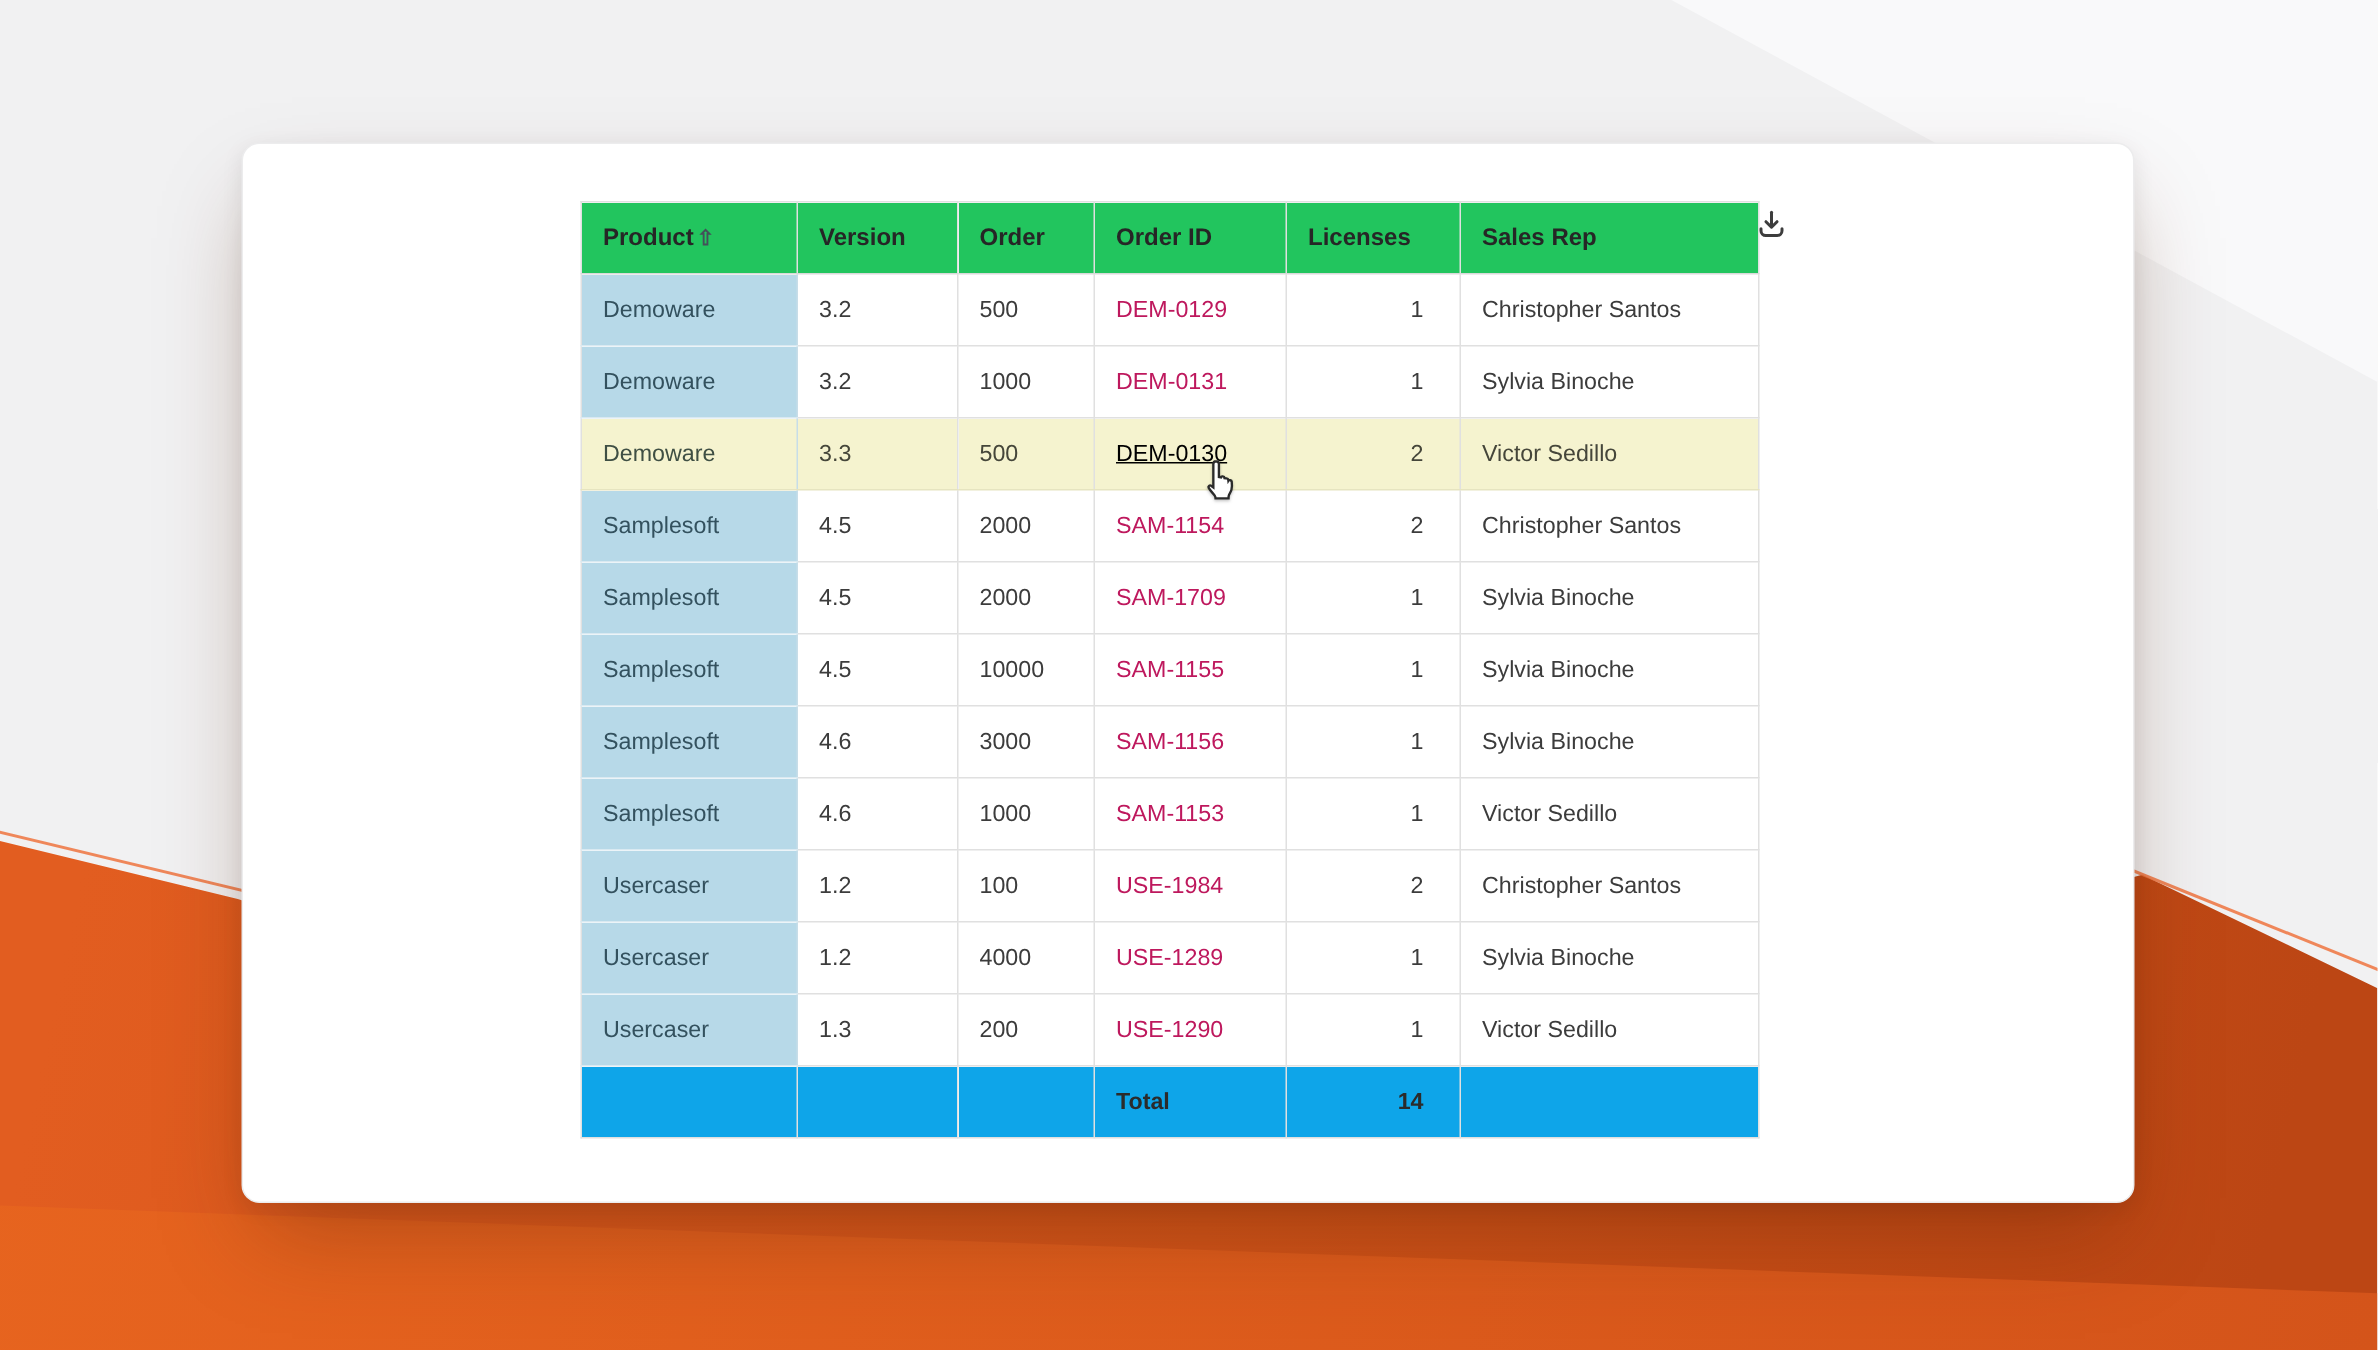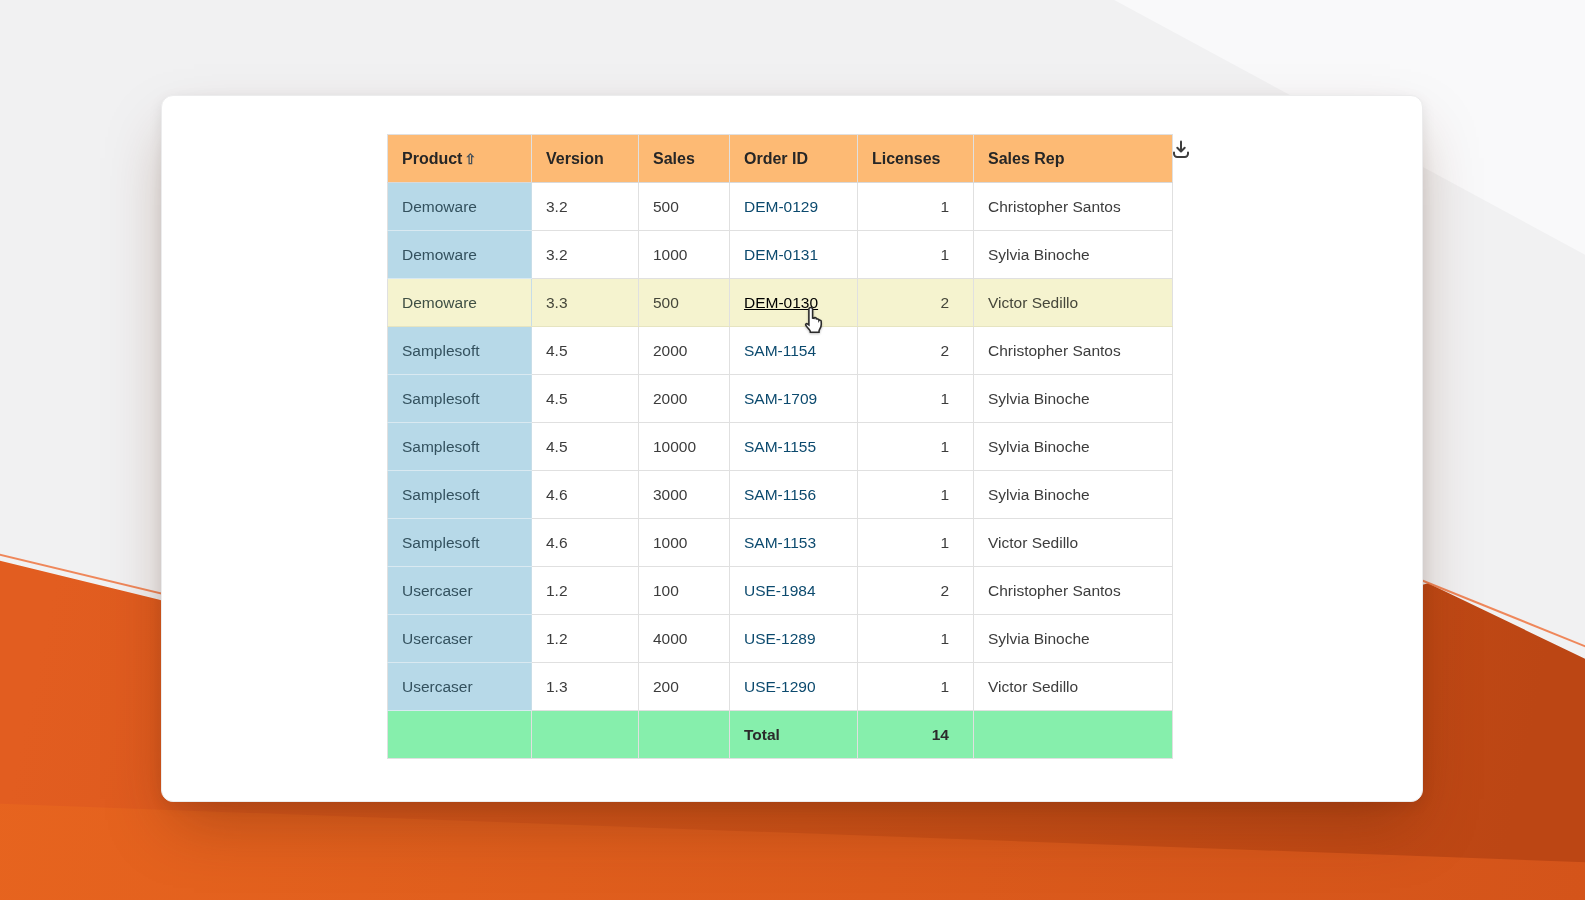--- a/index.html
+++ b/index.html
@@ -57,48 +57,48 @@
 
   th, td {
     border: 1px solid #e0e0e0;
     height: 48px;
     padding: 0 14px;
     text-align: left;
     overflow: hidden; white-space: nowrap;
     box-sizing: border-box;
   }
   thead th {
-    background: #fdba74;
+    background: #22c55e;
     font-weight: bold;
     color: #262626;
     font-size: 16px;
     border-bottom-color: #d9d9d9;
     cursor: pointer;
   }
   .sort-glyph { font-size: 14px; color: #44505a; margin-left: 2px; }
 
   td.c-product {
     background: #b7d9e8;
     color: #33515e;
     border-right-color: #c7dde8;
     border-top-color: #d9e9f1; border-bottom-color: #d9e9f1;
   }
   td.c-licenses { text-align: right; padding-right: 24px; }
 
-  a.order-link { color: #0c4a6e; text-decoration: none; cursor: pointer; }
+  a.order-link { color: #be185d; text-decoration: none; cursor: pointer; }
 
   tr.highlighted td, tr.highlighted td.c-product {
     background: #f5f3cf;
     color: #45463a;
     border-top-color: #e6e4c0; border-bottom-color: #e6e4c0;
   }
   tr.highlighted td.c-product { color: #3f4f44; }
   tr.highlighted a.order-link { color: #000000; text-decoration: underline; }
 
-  tfoot td { background: #86efac; font-weight: bold; color: #2b2b2b; }
+  tfoot td { background: #0ea5e9; font-weight: bold; color: #2b2b2b; }
   tfoot td.c-licenses { padding-right: 24px; }
 
   
   .download-btn {
     position: absolute; left: 1005px; top: 40px;
     width: 28px; height: 28px;
     background: none; border: none; padding: 2px;
     cursor: pointer;
   }
   .hand-cursor {
@@ -129,21 +129,21 @@
         <col class="w-order">
           <col class="w-licenses">
           <col class="w-rep">
       </colgroup>
       <thead>
         <tr>
           <th>
             <span>Product</span><span class="sort-glyph">⇧</span>
           </th>
           <th>Version</th>
-          <th>Sales</th>
+          <th>Order</th>
           <th>Order ID</th>
           <th>Licenses</th>
           <th>Sales Rep</th>
         </tr>
       </thead>
       <tbody>
           <tr>
             <td class="c-product">Demoware</td>
             <td class="c-version">3.2</td>
             <td class="c-tier">500</td>

